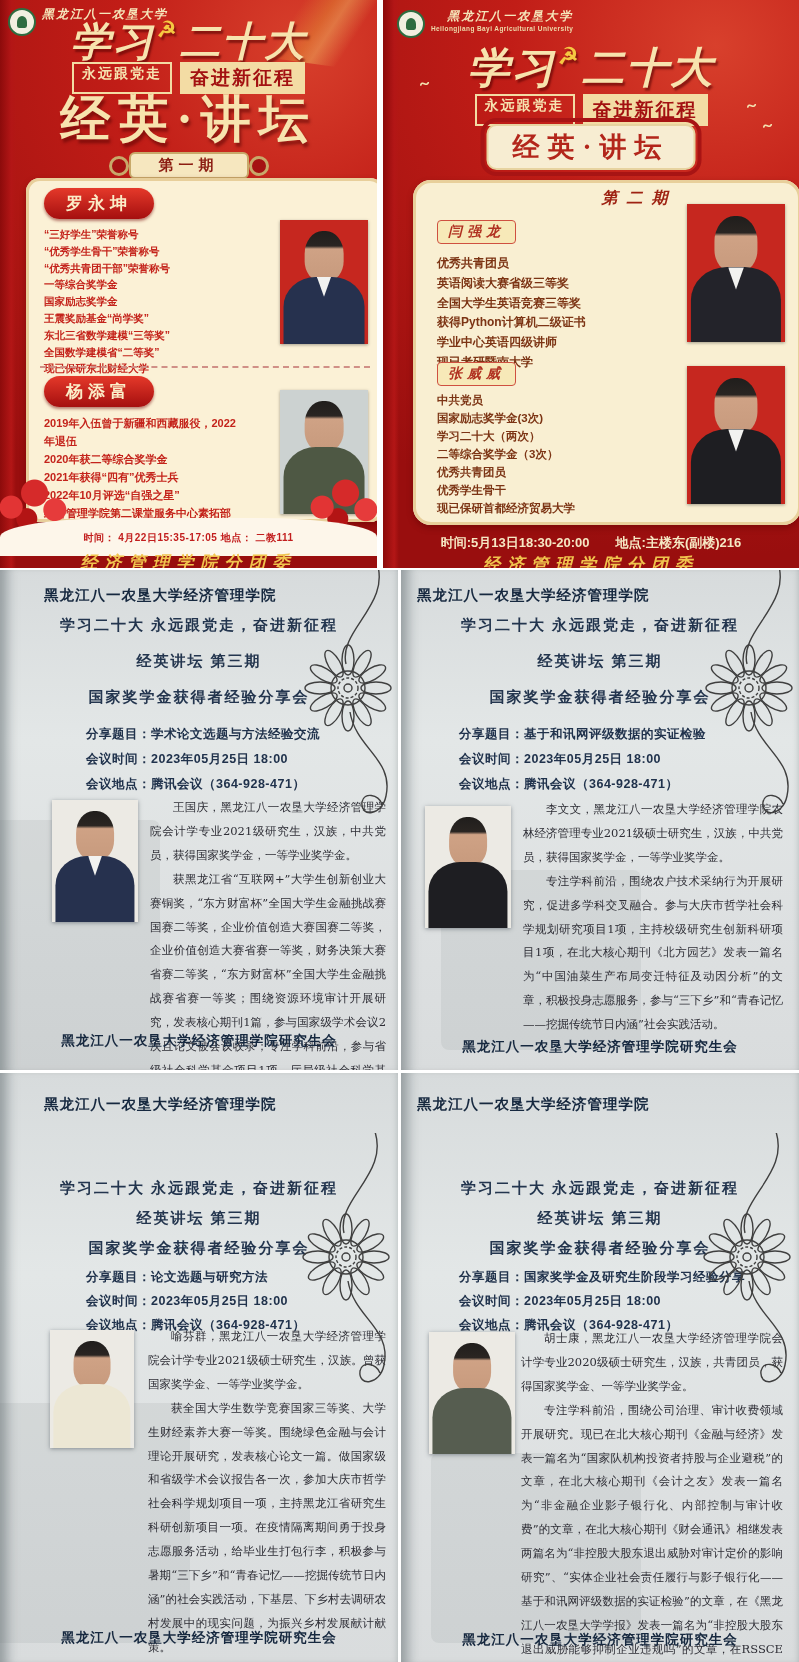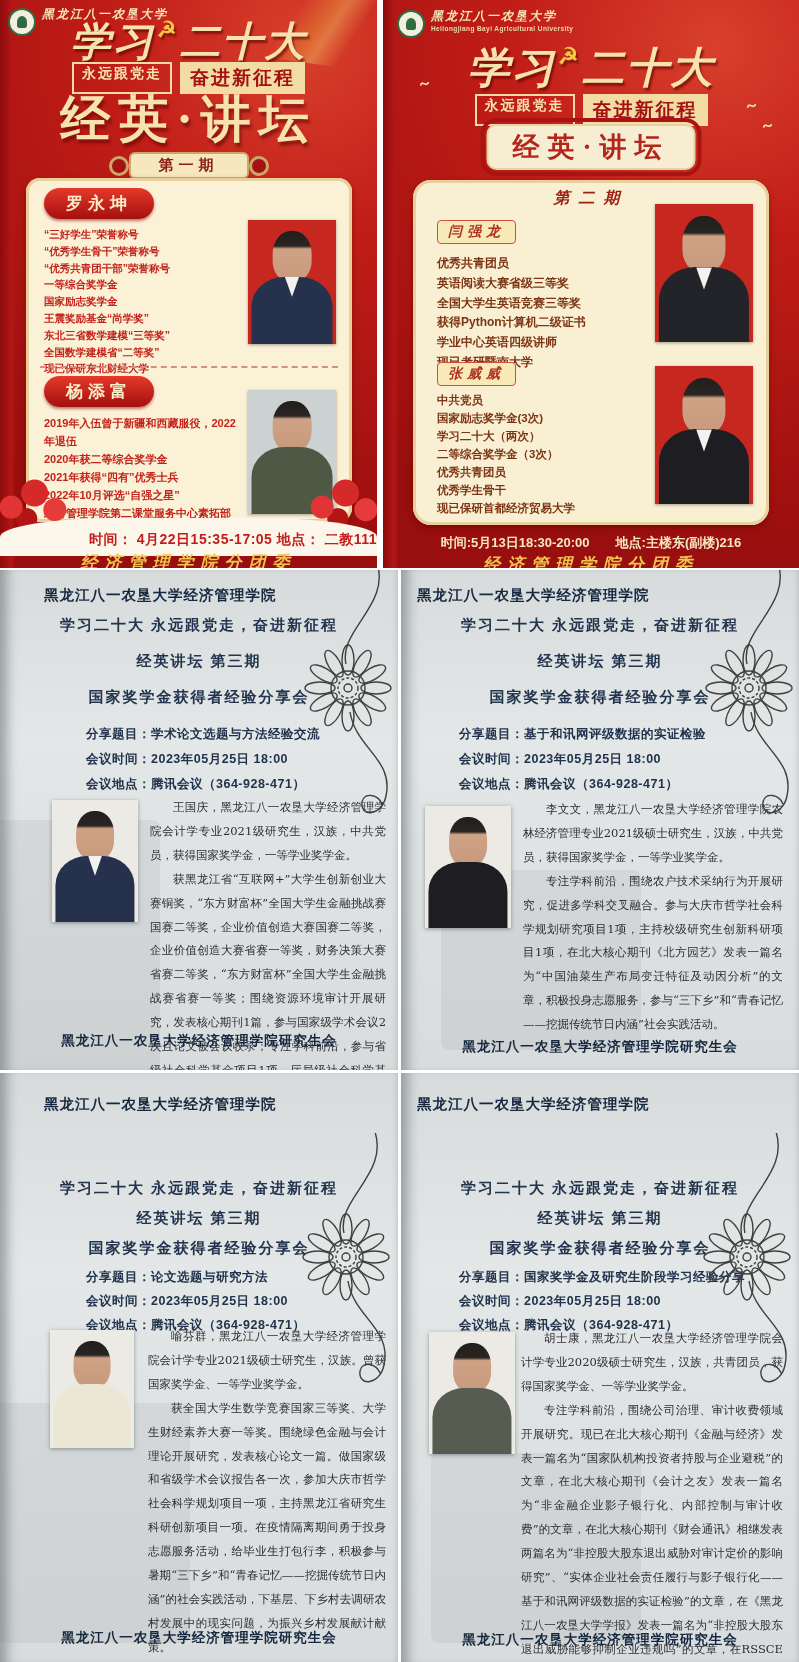--- a/index.html
+++ b/index.html
@@ -9,21 +9,21 @@
   
   .rp{position:absolute;overflow:hidden;
       background:radial-gradient(130% 90% at 80% 8%, #d8402c 0%, #c11d17 38%, #990e0e 100%);}
   .rp.tl{left:0;top:0;width:377px;height:568px;}
   .rp.tr{left:383px;top:0;width:416px;height:568px;}
   .rp .edge{position:absolute;left:0;top:0;bottom:0;width:16px;
       background:linear-gradient(90deg,#8c0b0b,#b31616 70%,transparent);}
   .ribbon-swoosh{position:absolute;right:-30px;top:-24px;width:150px;height:90px;
       background:linear-gradient(115deg,transparent 30%,#e8b23a55 45%,#f5d06a66 52%,transparent 66%);
       transform:rotate(8deg);}
-  .logo-row{position:absolute;display:flex;align-items:flex-start;gap:6px;}
+  .logo-row{position:absolute;display:flex;align-items:flex-start;gap:6px;text-align:right;}
   .tl .logo-row{left:8px;top:8px;}
   .tr .logo-row{left:14px;top:10px;}
   .logo-circle{width:24px;height:24px;border-radius:50%;background:#f2efe0;border:2px solid #2f6c40;
       position:relative;flex:0 0 auto;}
   .logo-circle i{position:absolute;left:50%;top:50%;width:10px;height:12px;transform:translate(-50%,-50%);
       background:#2f6c40;border-radius:50% 50% 20% 20%;}
   .logo-name{color:#f5e6ba;font-family:"Liberation Serif",serif;font-style:italic;font-weight:bold;
       font-size:12px;letter-spacing:2px;line-height:1.1;}
   .logo-en{color:#eedcab;font-size:6.5px;letter-spacing:.4px;margin-top:2px;font-style:normal;font-family:"Liberation Sans",sans-serif;}
   .big-title{position:absolute;width:100%;text-align:center;color:#f7e3ae;font-weight:bold;
@@ -39,21 +39,21 @@
   .slogan-solid{background:#f3dca4;color:#a31111;padding:1px 8px;font-size:19px;font-weight:bold;letter-spacing:2px;border:2px solid #f3dca4;}
   .forum-big{position:absolute;top:86px;width:100%;text-align:center;font-size:50px;color:#f7e3ae;
       font-weight:bold;font-family:"Liberation Serif",serif;letter-spacing:8px;
       text-shadow:2px 4px 3px rgba(80,0,0,.5);}
   .issue-ribbon{position:absolute;top:152px;left:50%;transform:translateX(-50%);
       background:#f6e7bf;color:#8c1d12;border:2px solid #c8a96a;border-radius:6px;
       padding:2px 28px;font-size:15px;font-weight:bold;letter-spacing:5px;white-space:nowrap;}
   .issue-ribbon:before,.issue-ribbon:after{content:"";position:absolute;top:50%;width:14px;height:14px;
       border:3px solid #c8a96a;border-radius:50%;transform:translateY(-50%);background:#a51212;}
   .issue-ribbon:before{left:-22px;} .issue-ribbon:after{right:-22px;}
-  .card{position:absolute;background:#fbf1d6;border-radius:14px;box-shadow:0 0 0 3px #e8cf9b inset,0 3px 6px rgba(90,0,0,.45);}
+  .card{position:absolute;background:#fbf1d6;border-radius:14px;box-shadow:0 0 0 3px #e8cf9b inset,0 3px 6px rgba(90,0,0,.45);padding-left:32px;}
   .tl .card{left:26px;top:178px;width:326px;height:344px;}
   .tr .card{left:30px;top:180px;width:356px;height:345px;border-radius:18px;background:#f9efd2;}
   .pill{position:absolute;background:linear-gradient(#e5392a,#a50f0f);color:#fbedc8;font-weight:bold;
       font-size:17px;letter-spacing:5px;padding:4px 22px;border-radius:20px;
       box-shadow:0 2px 3px rgba(120,10,10,.5);font-family:"Liberation Serif",serif;}
   .pill.s1{left:18px;top:10px;} .pill.s2{left:18px;top:198px;}
   .lines{position:absolute;color:#c4231b;font-weight:bold;}
   .tl .lines.s1{left:18px;top:48px;width:196px;font-size:10.5px;line-height:1.6;}
   .tl .lines.s2{left:18px;top:236px;width:196px;font-size:11px;line-height:1.64;}
   .dash{position:absolute;left:14px;right:14px;top:188px;border-top:2px dashed #d09086;}
@@ -65,21 +65,21 @@
   .torso{position:absolute;left:50%;transform:translateX(-50%);top:46%;width:92%;height:60%;
       border-radius:40% 40% 0 0;}
   .t-navy{background:#26314e;} .t-army{background:#4e5844;} .t-black{background:#1e1e22;}
   .t-dark{background:#23232a;} .t-cream{background:#ece7d4;} .t-camo{background:#565d50;}
   .collar{position:absolute;left:50%;top:46%;transform:translateX(-50%);width:16%;height:16%;background:#f2f2f0;
       clip-path:polygon(50% 100%,0 0,100% 0);}
   .tl .photo.s1{right:16px;top:42px;width:88px;height:124px;}
   .tl .photo.s2{right:16px;top:212px;width:88px;height:124px;}
   .band{position:absolute;left:0;right:0;top:518px;height:38px;background:#fdf6ea;
       border-radius:50% 50% 0 0 / 30px;}
-  .band-time{padding-top:13px;text-align:right;color:#c21d1d;font-weight:bold;font-size:14px;letter-spacing:.5px;}
+  .band-time{padding-top:13px;text-align:center;color:#c21d1d;font-weight:bold;font-size:10px;letter-spacing:.5px;}
   .rp-footer{position:absolute;left:0;right:0;text-align:center;color:#f0c44e;font-size:17px;font-weight:bold;
       font-family:"Liberation Serif",serif;font-style:italic;letter-spacing:7px;}
   .tl .rp-footer{top:551px;} .tr .rp-footer{top:553px;}
   .flower{position:absolute;width:78px;height:64px;
       background:radial-gradient(circle at 22% 58%, #e23434 11px, transparent 12px),
                  radial-gradient(circle at 52% 36%, #d62a2a 13px, transparent 14px),
                  radial-gradient(circle at 78% 62%, #e63b3b 11px, transparent 12px),
                  radial-gradient(circle at 42% 76%, #b31414 10px, transparent 11px);}
   .fl-l{left:-6px;top:470px;} .fl-r{right:-6px;top:470px;}
   .forum-box{position:absolute;top:124px;left:50%;transform:translateX(-50%);

